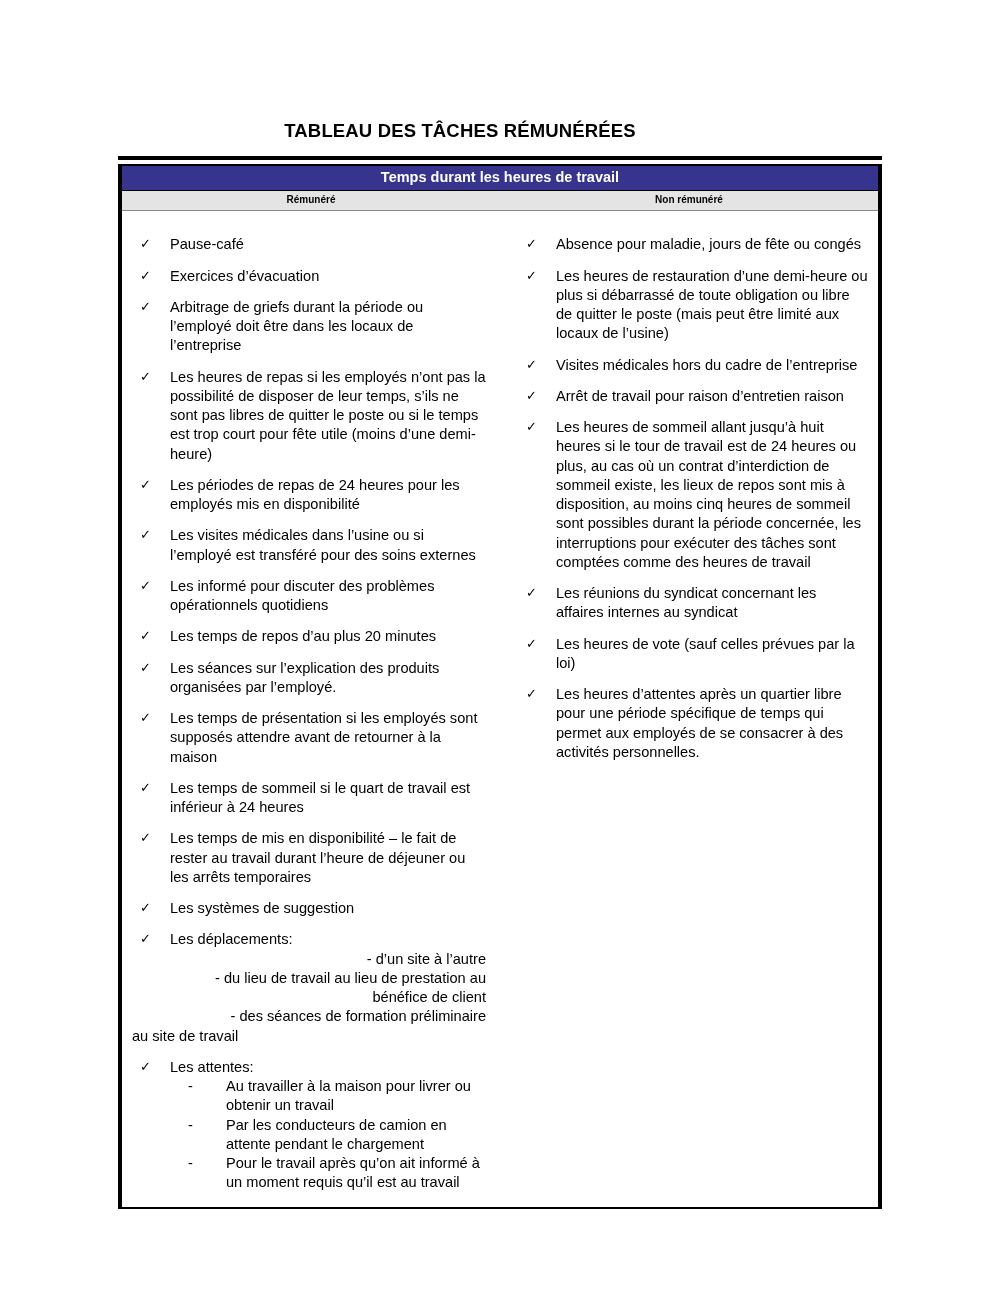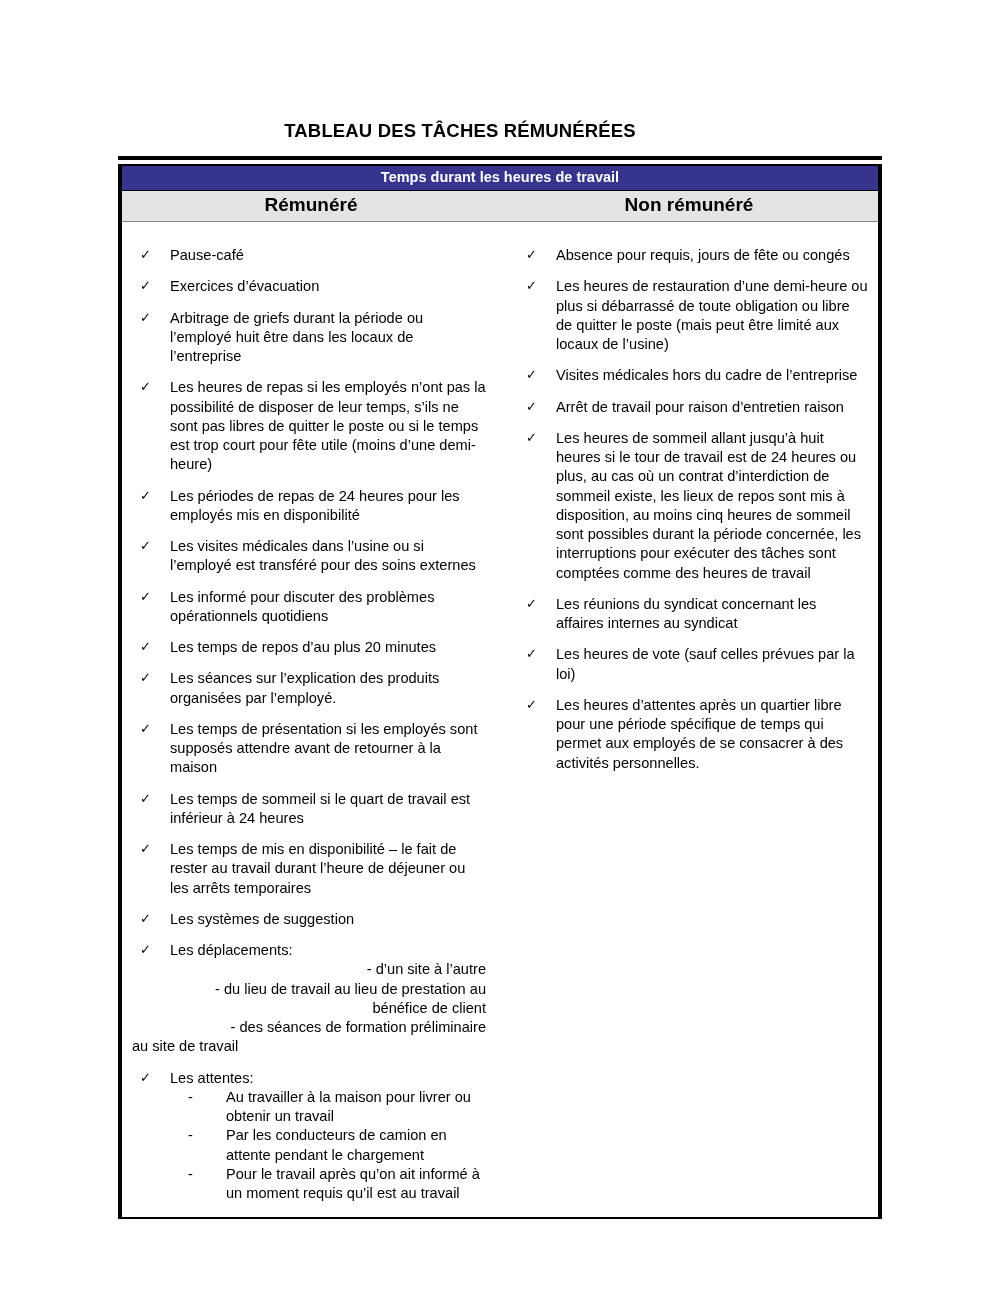--- a/index.html
+++ b/index.html
@@ -74,21 +74,21 @@
   }
 
   .band-sub {
     display: flex;
     background: #e4e4e4;
     border-bottom: 1px solid #8a8a8a;
   }
   .band-sub > div {
     flex: 1 1 50%;
     text-align: center;
-    font-size: 19px;
+    font-size: 10px;
     font-weight: bold;
     padding: 3px 0 4px 0;
     line-height: 1.2;
     color: #000000;
   }
 
   .body-row {
     display: flex;
     align-items: flex-start;
     background: #ffffff;
@@ -198,21 +198,21 @@
             <span class="item-text">Pause-café</span>
           </li>
 
           <li>
             <span class="tick">✓</span>
             <span class="item-text">Exercices d’évacuation</span>
           </li>
 
           <li>
             <span class="tick">✓</span>
-            <span class="item-text">Arbitrage de griefs durant la période ou l’employé huit être dans les locaux de l’entreprise</span>
+            <span class="item-text">Arbitrage de griefs durant la période ou l’employé doit être dans les locaux de l’entreprise</span>
           </li>
 
           <li>
             <span class="tick">✓</span>
             <span class="item-text">Les heures de repas si les employés n’ont pas la possibilité de disposer de leur temps, s’ils ne sont pas libres de quitter le poste ou si le temps est trop court pour fête utile (moins d’une demi-heure)</span>
           </li>
 
           <li>
             <span class="tick">✓</span>
             <span class="item-text">Les périodes de repas de 24 heures pour les employés mis en disponibilité</span>
@@ -289,21 +289,21 @@
           </li>
 
         </ul>
       </div>
 
       <div class="col right">
         <ul class="checklist tight">
 
           <li>
             <span class="tick">✓</span>
-            <span class="item-text">Absence pour requis, jours de fête ou congés</span>
+            <span class="item-text">Absence pour maladie, jours de fête ou congés</span>
           </li>
 
           <li>
             <span class="tick">✓</span>
             <span class="item-text">Les heures de restauration d’une demi-heure ou plus si débarrassé de toute obligation ou libre de quitter le poste (mais peut être limité aux locaux de l’usine)</span>
           </li>
 
           <li>
             <span class="tick">✓</span>
             <span class="item-text">Visites médicales hors du cadre de l’entreprise</span>

